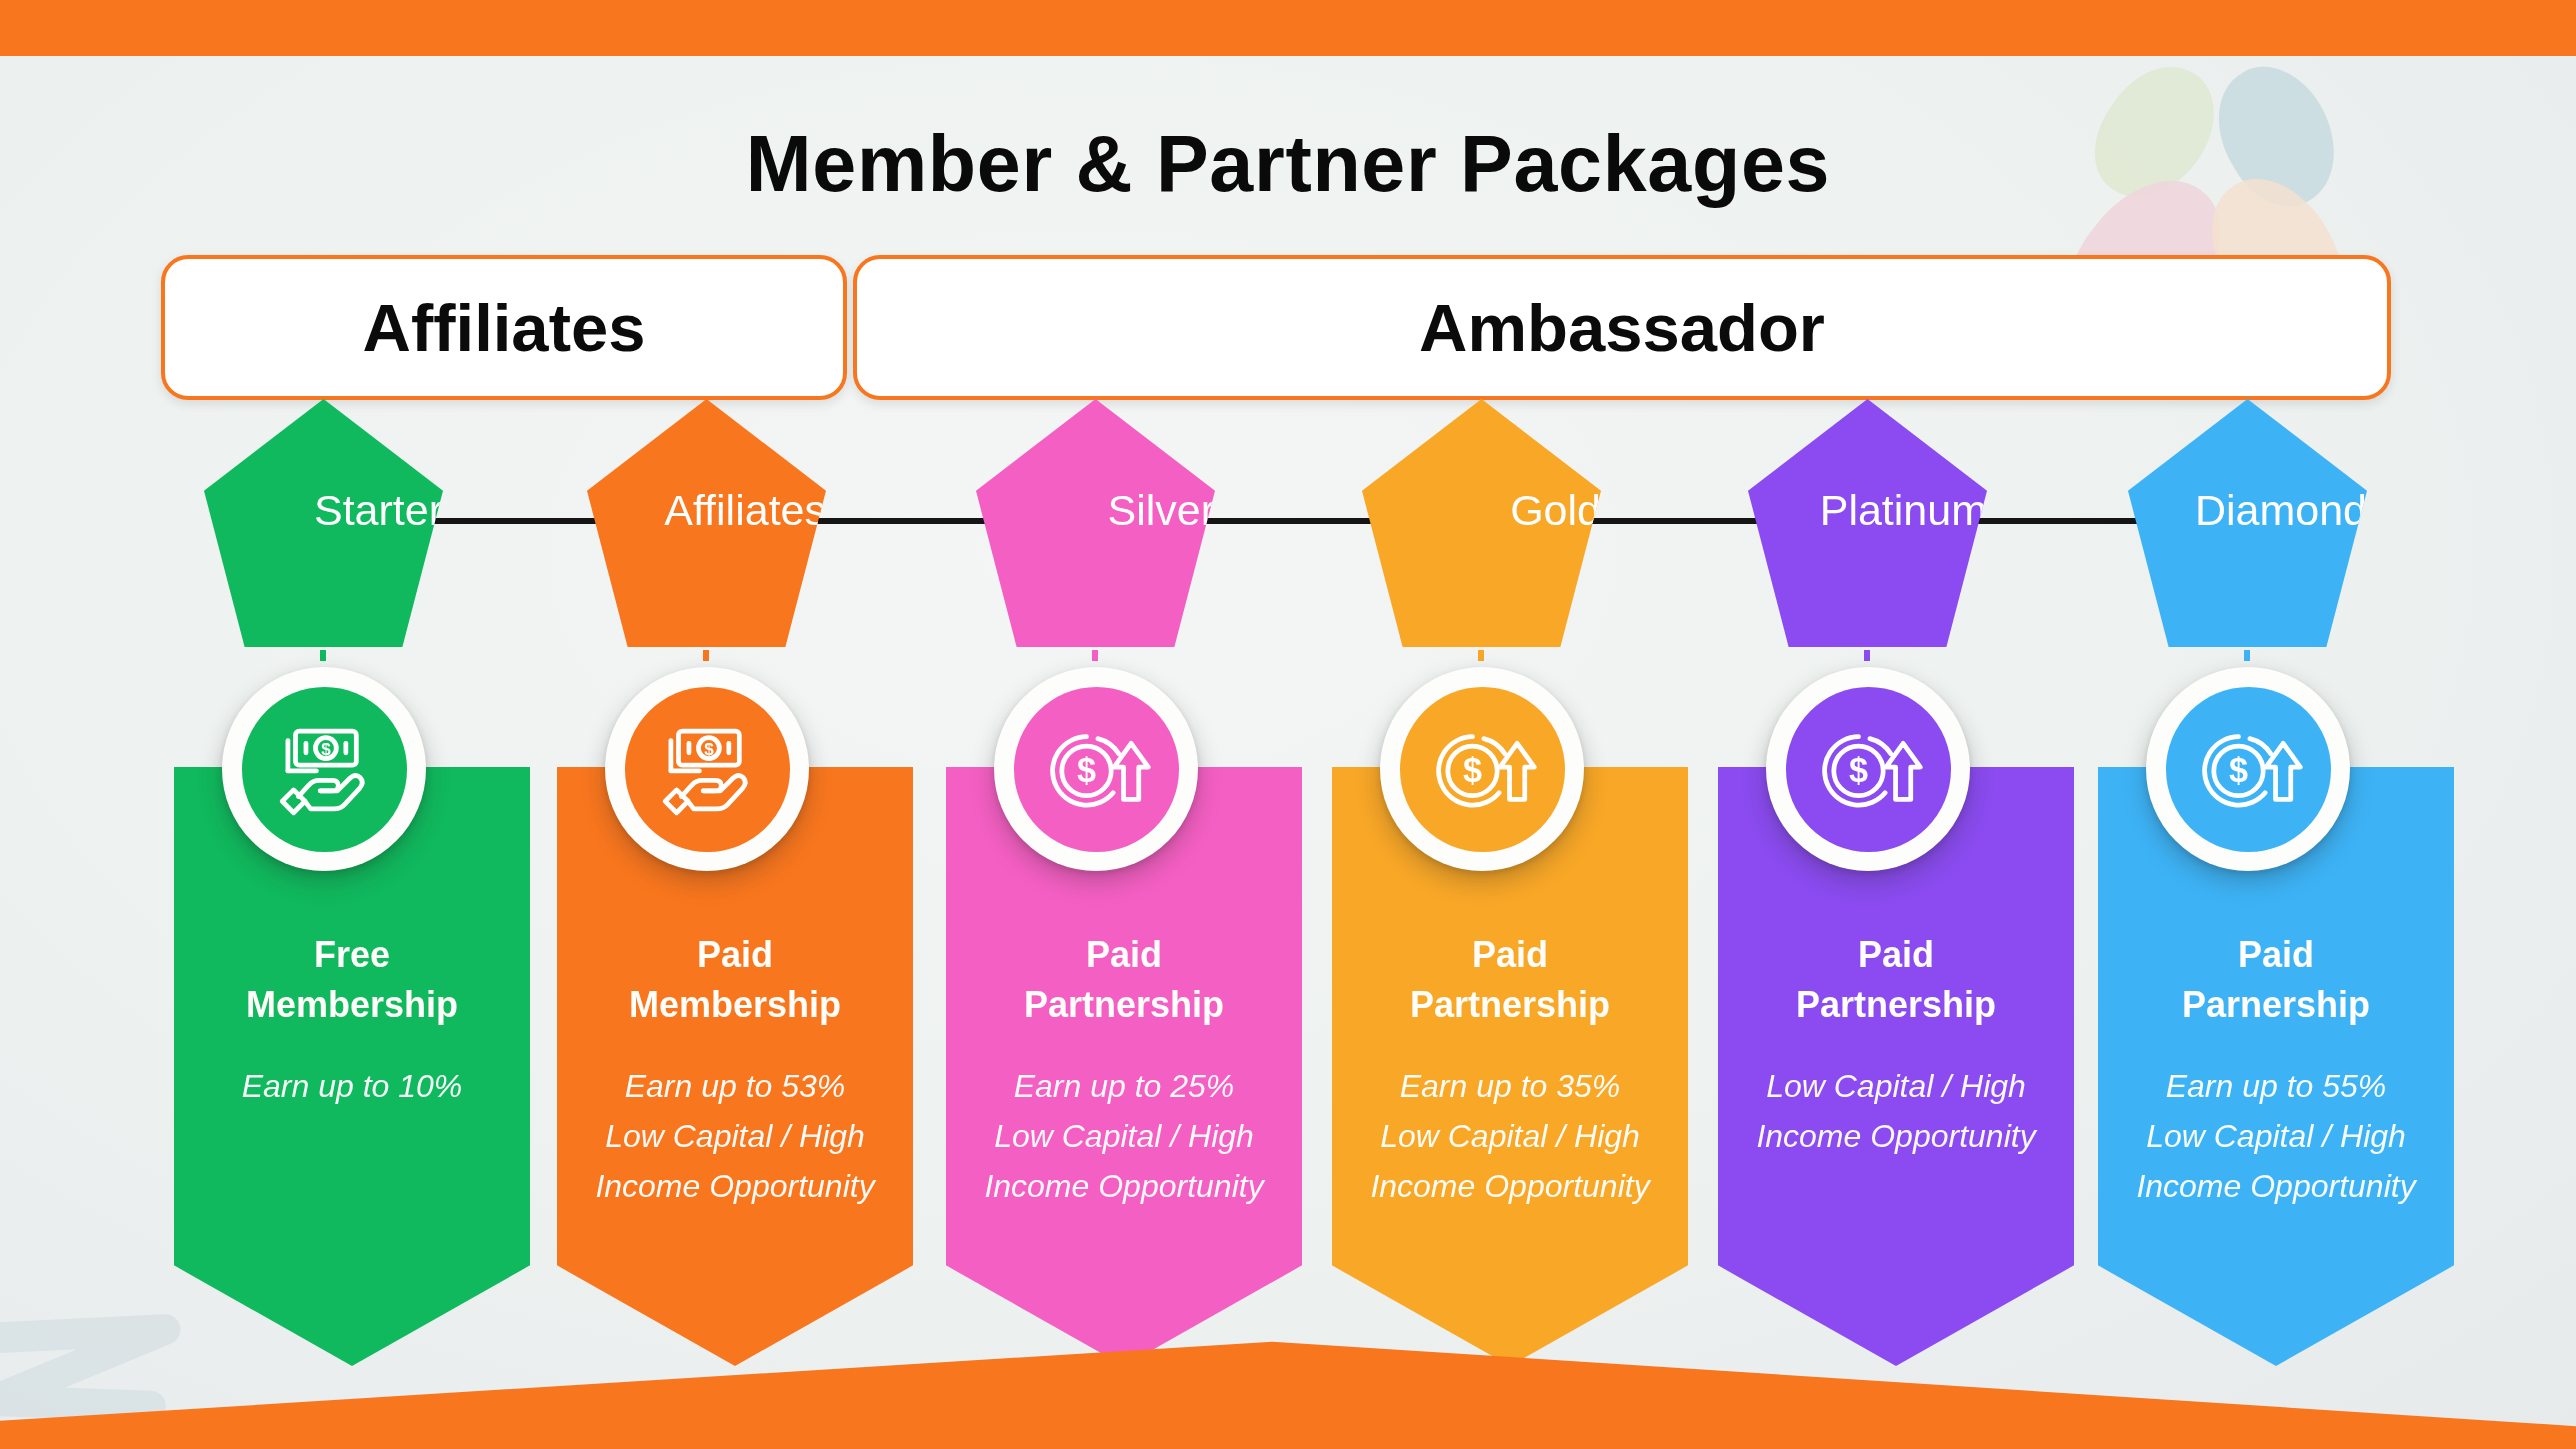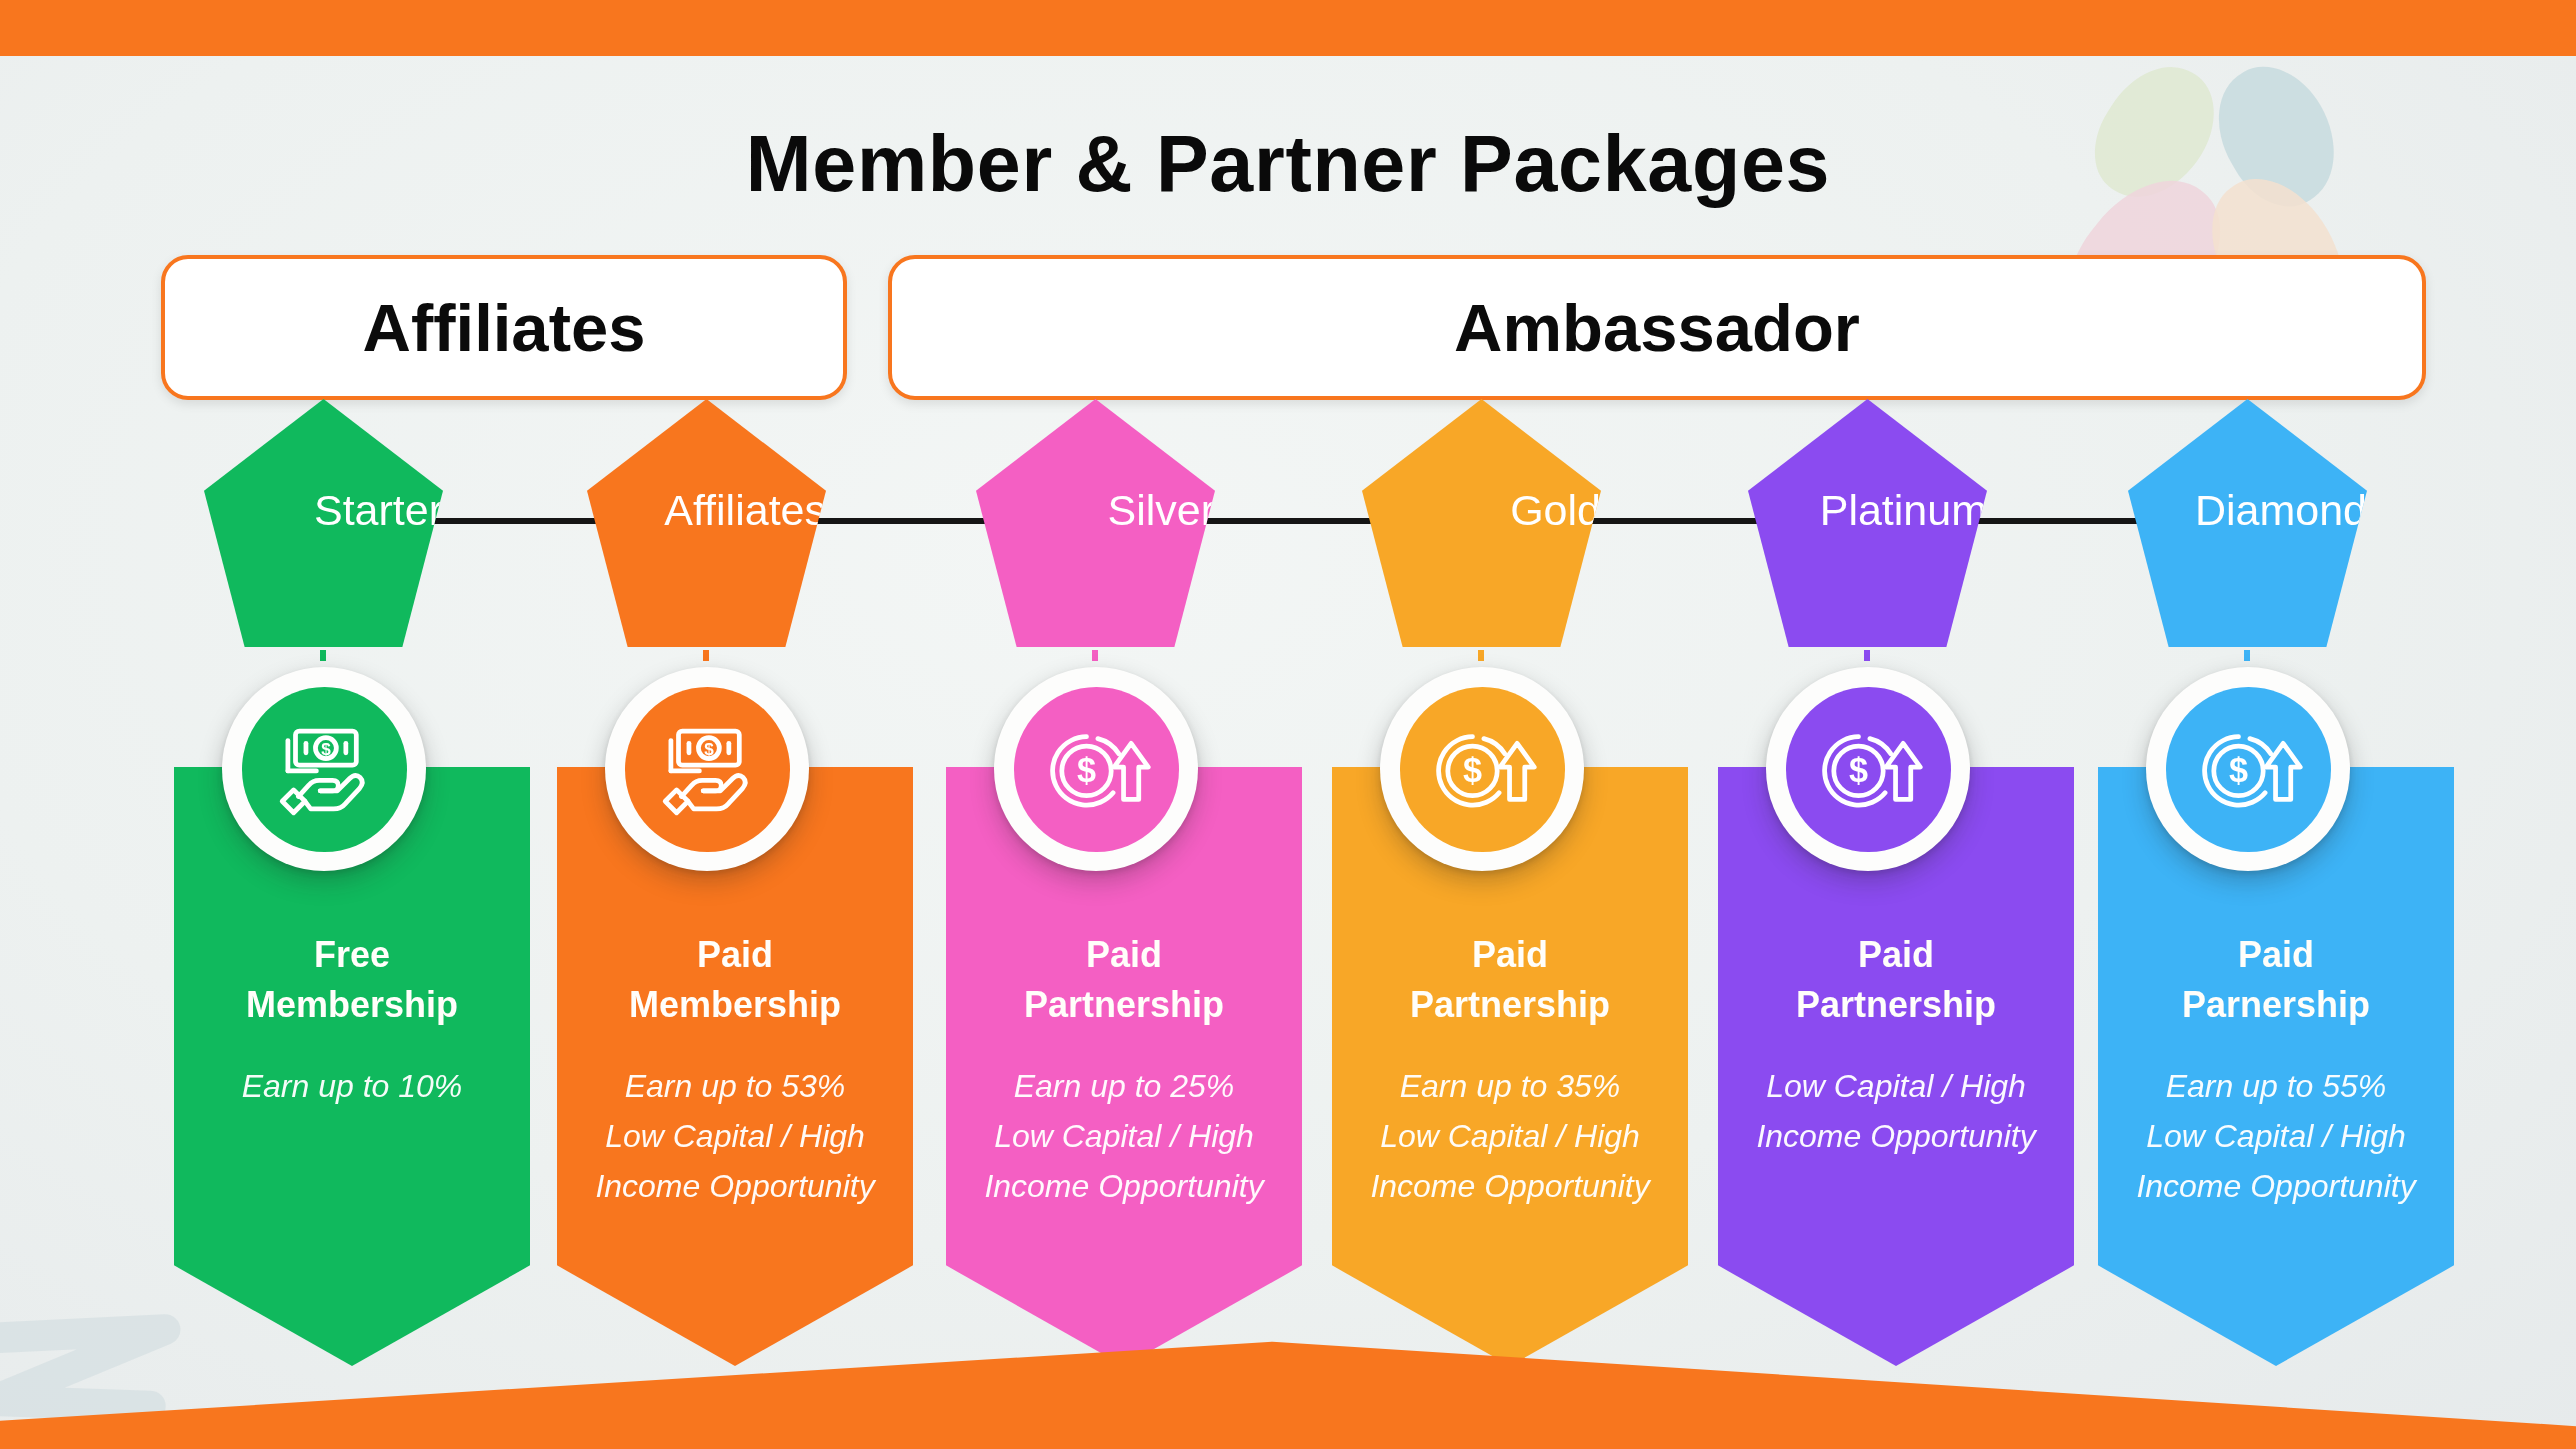--- a/index.html
+++ b/index.html
@@ -17,21 +17,21 @@
     position:absolute;top:255px;height:137px;background:#ffffff;
     border:4.7px solid var(--orange);border-radius:27px;z-index:1;
     box-shadow:0 4px 10.7px rgba(0,0,0,0.10);
   }
   .group-box .group-label{
     position:absolute;left:0;top:0;width:100%;height:100%;
     display:flex;align-items:center;justify-content:center;
     font-size:67px;font-weight:bold;color:#0b0b0b;
   }
   .group-affiliates{left:161px;width:678px;}
-  .group-ambassador{left:888px;width:1530px;}
+  .group-ambassador{left:853px;width:1530px;}
   .connector-line{position:absolute;left:323px;top:518px;width:1924px;height:6px;background:#151515;z-index:1;}
   .tier{position:absolute;top:399px;width:356px;height:979px;z-index:2;}
   .pentagon{
     position:absolute;left:58px;top:0;width:239px;height:248px;
     clip-path:polygon(50% 0%, 100% 37%, 83% 100%, 17% 100%, 0% 37%);
   }
   .tier-name{
     position:absolute;left:0;top:87px;width:239px;text-align:right;
     font-size:43px;font-weight:normal;color:#ffffff;
   }

